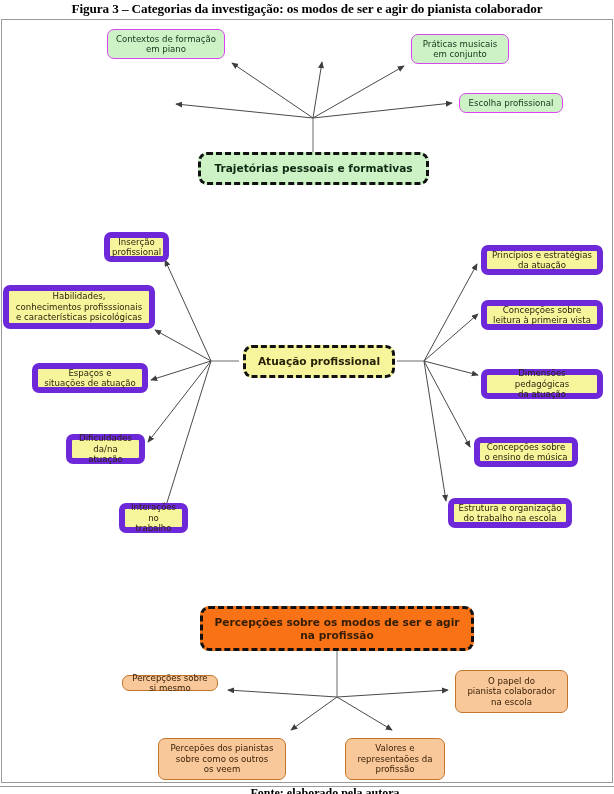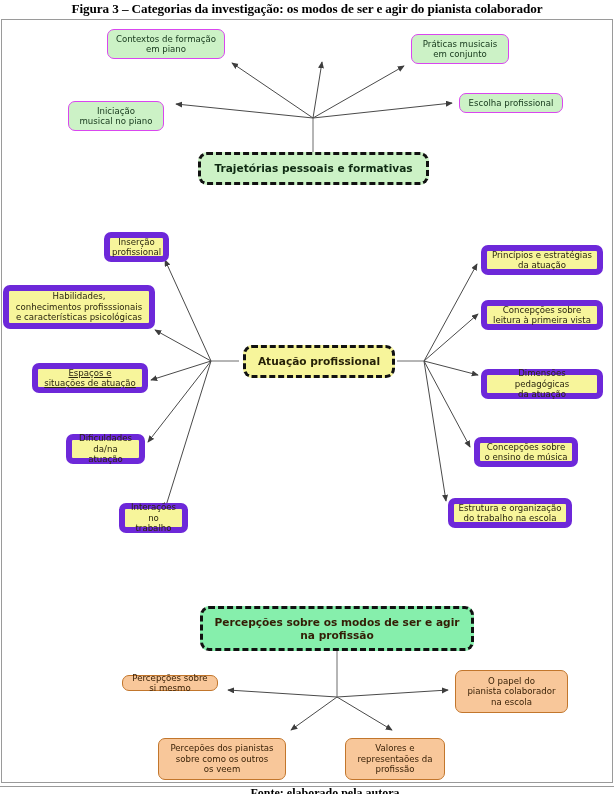--- a/index.html
+++ b/index.html
@@ -54,21 +54,21 @@
     position:absolute;box-sizing:border-box;
     display:flex;align-items:center;justify-content:center;
     text-align:center;border-radius:9px;
     font-weight:bold;font-size:10.6px;line-height:13px;
     white-space:pre-line;
     border:3px dashed #111;
     padding:2px 6px;
   }
   .hub-green{background:#ccf2c6;color:#0e2a12;text-align:right;}
   .hub-yellow{background:#f7f59b;color:#241f06;}
-  .hub-orange{background:#86efac;color:#341d05;}
+  .hub-orange{background:#f97316;color:#341d05;}
 </style>
 </head>
 <body>
 
 <div id="page">
 
   <div id="fig-title">Figura 3 – Categorias da investigação: os modos de ser e agir do pianista colaborador</div>
 
   <div id="frame"></div>
 
@@ -114,33 +114,31 @@
 
   <div class="node green" style="left:107px;top:29px;width:118px;height:30px;">Contextos de formação
 em piano</div>
 
 
   <div class="node green" style="left:411px;top:34px;width:98px;height:30px;">Práticas musicais
 em conjunto</div>
 
   <div class="node green" style="left:459px;top:93px;width:104px;height:20px;">Escolha profissional</div>
 
-  <div class="node green" style="left:68px;top:101px;width:96px;height:30px;">Iniciação
-musical no piano</div>
 
   <div class="hub-node hub-green" style="left:198px;top:152px;width:231px;height:33px;">Trajetórias pessoais e formativas</div>
 
   <div class="node yellow" style="left:104px;top:232px;width:65px;height:30px;">Inserção
 profissional</div>
 
   <div class="node yellow" style="left:3px;top:285px;width:152px;height:44px;">Habilidades,
 conhecimentos profisssionais
 e características psicológicas</div>
 
-  <div class="node yellow" style="left:32px;top:363px;width:116px;height:30px;text-decoration:underline;">Espaços e
+  <div class="node yellow" style="left:32px;top:363px;width:116px;height:30px;">Espaços e
 situações de atuação</div>
 
   <div class="node yellow" style="left:66px;top:434px;width:79px;height:30px;">Dificuldades
 da/na atuação</div>
 
   <div class="node yellow" style="left:119px;top:503px;width:69px;height:30px;">Interações
 no trabalho</div>
 
   <div class="hub-node hub-yellow" style="left:243px;top:345px;width:152px;height:33px;">Atuação profissional</div>
 

